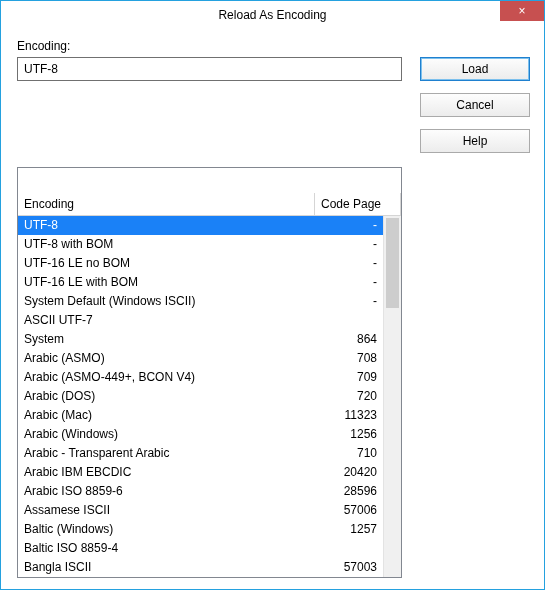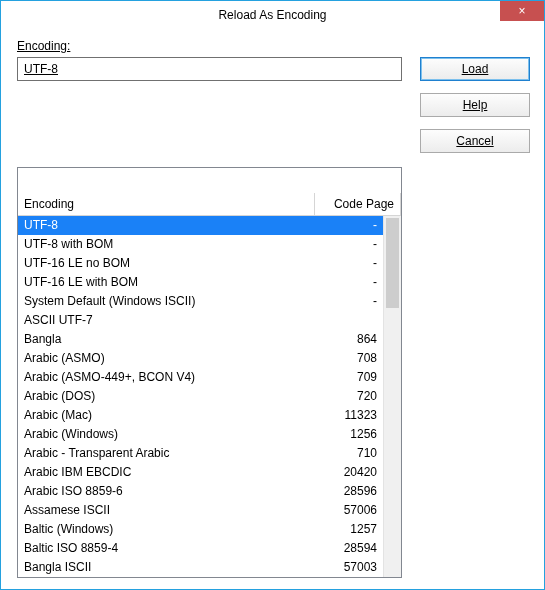--- a/index.html
+++ b/index.html
@@ -52,21 +52,20 @@
     flex: 1;
     padding: 10px 14px 14px 16px;
     display: flex;
     flex-direction: column;
     box-sizing: border-box;
   }
   .top-area {
     display: flex;
     align-items: flex-start;
     gap: 18px;
-    text-decoration: underline;
   }
   .left-col {
     flex: 1;
     display: flex;
     flex-direction: column;
   }
   .label {
     margin-bottom: 4px;
     font-size: 12px;
   }
@@ -126,21 +125,21 @@
     padding: 4px 6px;
     border-right: 1px solid #d5d5d5;
     box-sizing: border-box;
     margin-top: 25px;
   }
   .col-enc {
     flex: 1;
   }
   .col-cp {
     width: 86px;
-    text-align: right;
+    text-align: left;
   }
   .list-body {
     flex: 1;
     overflow: hidden;
     position: relative;
     display: flex;
     min-height: 0;
   }
   .rows {
     flex: 1;
@@ -203,22 +202,22 @@
 
   <div class="body">
 
     <div class="top-area">
       <div class="left-col">
         <div class="label">Encoding:</div>
         <input class="enc-input" type="text" value="UTF-8" style="">
       </div>
       <div class="right-col">
         <button class="btn default">Load</button>
+        <button class="btn">Cancel</button>
         <button class="btn">Help</button>
-        <button class="btn">Cancel</button>
       </div>
     </div>
 
     <div class="list-area">
       <div class="list-wrap">
         <div class="list-header">
           <div class="col col-enc">Encoding</div>
           <div class="col col-cp">Code Page</div>
         </div>
         <div class="list-body">
@@ -240,21 +239,21 @@
                 <div class="c2">-</div>
               </div>
               <div class="row">
                 <div class="c1">System Default (Windows ISCII)</div>
                 <div class="c2">-</div>
               </div>
               <div class="row">
                 <div class="c1">ASCII UTF-7</div>
               </div>
               <div class="row">
-                <div class="c1">Bangla</div>
+                <div class="c1">System</div>
                 <div class="c2">864</div>
               </div>
               <div class="row">
                 <div class="c1">Arabic (ASMO)</div>
                 <div class="c2">708</div>
               </div>
               <div class="row">
                 <div class="c1">Arabic (ASMO-449+, BCON V4)</div>
                 <div class="c2">709</div>
               </div>
@@ -285,21 +284,20 @@
               <div class="row">
                 <div class="c1">Assamese ISCII</div>
                 <div class="c2">57006</div>
               </div>
               <div class="row">
                 <div class="c1">Baltic (Windows)</div>
                 <div class="c2">1257</div>
               </div>
               <div class="row">
                 <div class="c1">Baltic ISO 8859-4</div>
-                <div class="c2">28594</div>
               </div>
               <div class="row">
                 <div class="c1">Bangla ISCII</div>
                 <div class="c2">57003</div>
               </div>
             </div>
           <div class="vscroll">
             <div class="thumb"></div>
           </div>
         </div>

